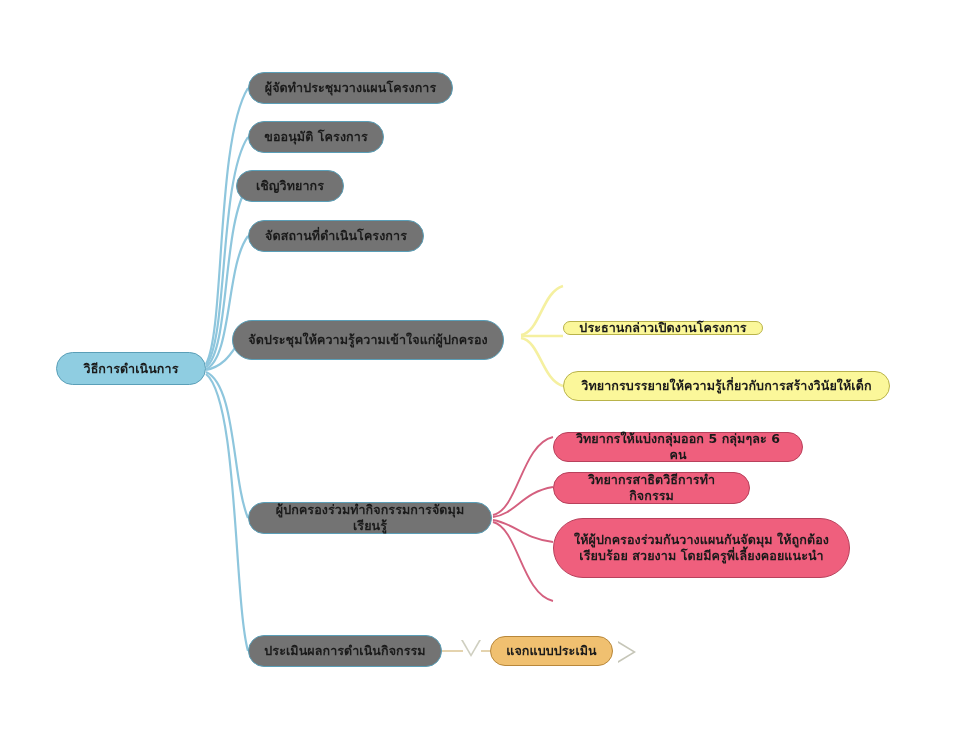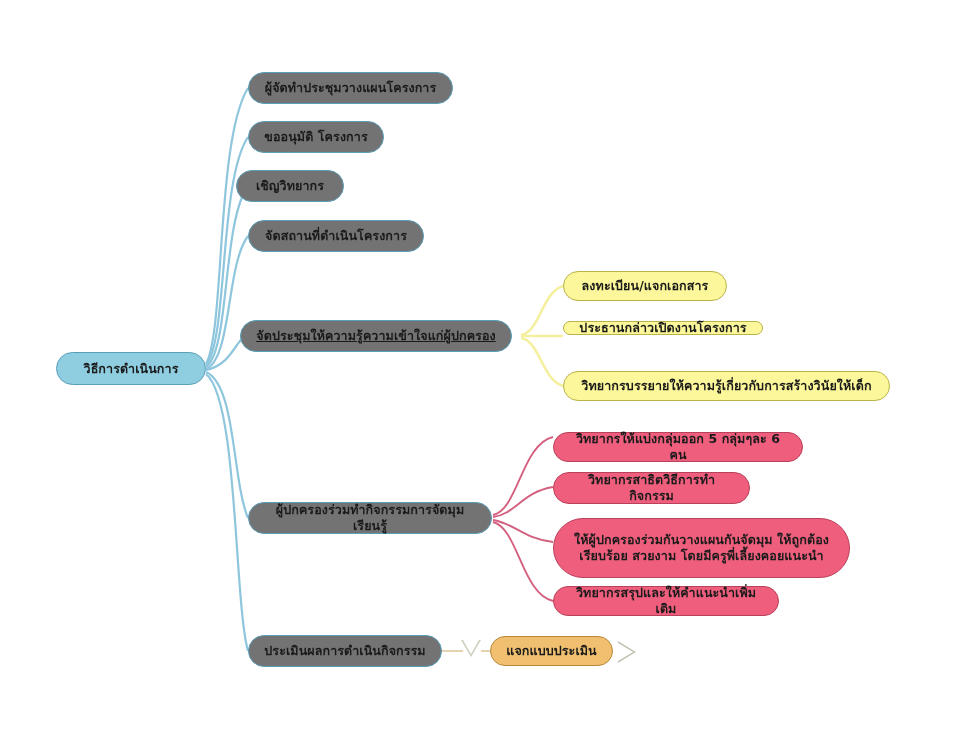--- a/index.html
+++ b/index.html
@@ -114,40 +114,38 @@
   <div class="node node-root" style="left:56px; top:352px; width:150px; height:33px;">วิธีการดำเนินการ</div>
 
   <div class="node node-blue" style="left:248px; top:72px; width:205px; height:32px;">ผู้จัดทำประชุมวางแผนโครงการ</div>
 
   <div class="node node-blue" style="left:248px; top:121px; width:136px; height:32px;">ขออนุมัติ โครงการ</div>
 
   <div class="node node-blue" style="left:236px; top:170px; width:108px; height:32px;">เชิญวิทยากร</div>
 
   <div class="node node-blue" style="left:248px; top:220px; width:176px; height:32px;">จัดสถานที่ดำเนินโครงการ</div>
 
-  <div class="node node-blue" style="left:240px; top:320px; width:272px; height:32px;text-decoration:underline;">จัดประชุมให้ความรู้ความเข้าใจแก่ผู้ปกครอง</div>
+  <div class="node node-blue" style="left:232px; top:320px; width:272px; height:40px;">จัดประชุมให้ความรู้ความเข้าใจแก่ผู้ปกครอง</div>
 
   <div class="node node-blue" style="left:248px; top:502px; width:244px; height:32px;">ผู้ปกครองร่วมทำกิจกรรมการจัดมุมเรียนรู้</div>
 
   <div class="node node-blue" style="left:248px; top:635px; width:194px; height:32px;">ประเมินผลการดำเนินกิจกรรม</div>
 
-  <div class="node node-yellow" style="left:563px; top:271px; width:164px; height:30px;">ลงทะเบียน/แจกเอกสาร</div>
 
   <div class="node node-yellow" style="left:563px; top:321px; width:200px; height:14px;">ประธานกล่าวเปิดงานโครงการ</div>
 
   <div class="node node-yellow" style="left:563px; top:371px; width:327px; height:30px;">วิทยากรบรรยายให้ความรู้เกี่ยวกับการสร้างวินัยให้เด็ก</div>
 
   <div class="node node-pink" style="left:553px; top:422px; width:250px; height:30px;margin-top:10px;">วิทยากรให้แบ่งกลุ่มออก 5 กลุ่มๆละ 6 คน</div>
 
   <div class="node node-pink" style="left:553px; top:472px; width:197px; height:32px;">วิทยากรสาธิตวิธีการทำกิจกรรม</div>
 
   <div class="node node-pink" style="left:553px; top:518px; width:297px; height:60px;">ให้ผู้ปกครองร่วมกันวางแผนกันจัดมุม ให้ถูกต้อง
 เรียบร้อย สวยงาม โดยมีครูพี่เลี้ยงคอยแนะนำ</div>
 
-  <div class="node node-pink" style="left:553px; top:586px; width:226px; height:30px;">วิทยากรสรุปและให้คำแนะนำเพิ่มเติม</div>
 
   <div class="node node-orange" style="left:490px; top:636px; width:123px; height:30px;">แจกแบบประเมิน</div>
 
   <div class="tri" style="left:461px; top:640px; border-left:10px solid transparent; border-right:10px solid transparent; border-top:17px solid #cfcfc0;"></div>
   <div class="tri" style="left:463px; top:640px; border-left:8px solid transparent; border-right:8px solid transparent; border-top:14px solid #ffffff;"></div>
 
   <div class="tri" style="left:618px; top:641px; border-top:11px solid transparent; border-bottom:11px solid transparent; border-left:18px solid #c6c6b8;"></div>
   <div class="tri" style="left:618px; top:643px; border-top:9px solid transparent; border-bottom:9px solid transparent; border-left:15px solid #ffffff;"></div>
 
 </div>

